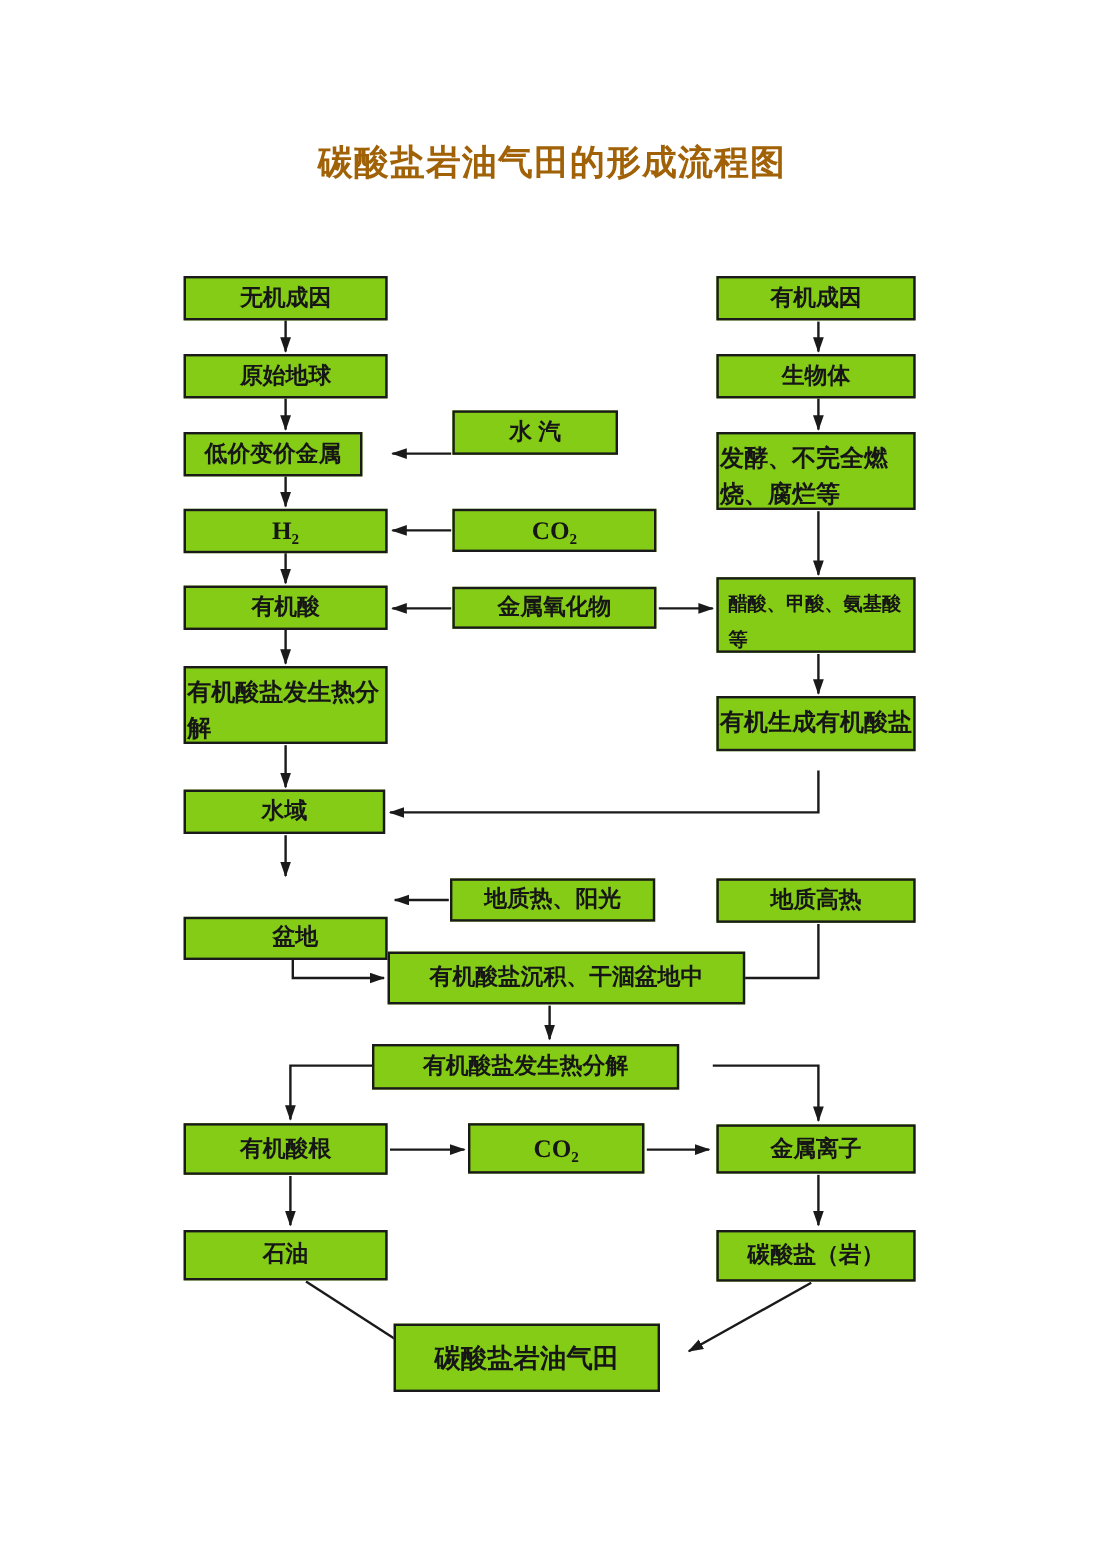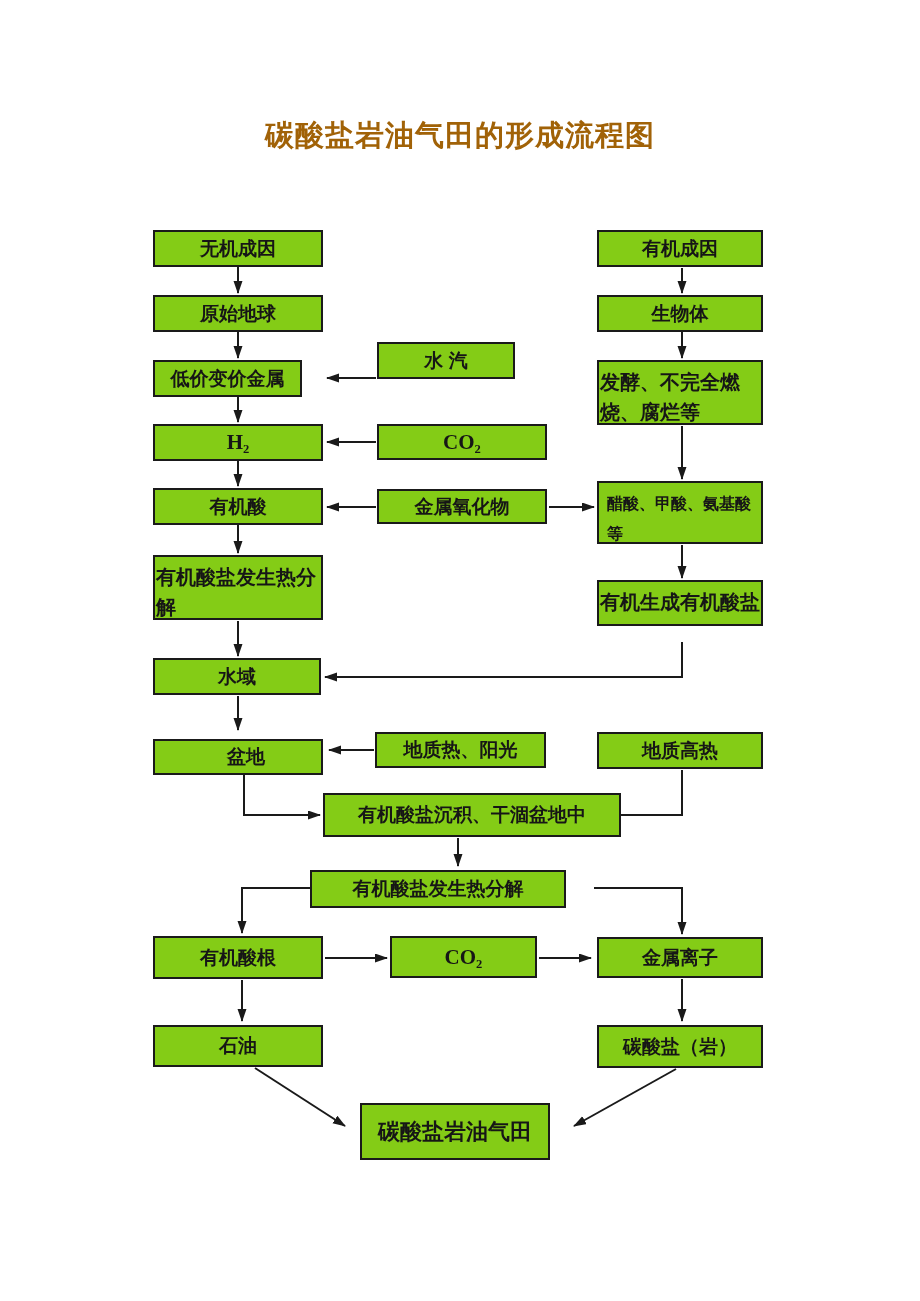--- a/index.html
+++ b/index.html
@@ -23,42 +23,42 @@
   }
   .serif{font-family:"Liberation Serif",serif;font-size:21px;}
   
   .b-inorg   {left:153px;top:230px;width:170px;height:37px;}
   .b-earth   {left:153px;top:295px;width:170px;height:37px;}
   .b-metal   {left:153px;top:360px;width:149px;height:37px;}
   .b-h2      {left:153px;top:424px;width:170px;height:37px;}
   .b-oacid   {left:153px;top:488px;width:170px;height:37px;}
   .b-isalt   {left:153px;top:555px;width:170px;height:65px;}
   .b-water   {left:153px;top:658px;width:168px;height:37px;}
-  .b-basin   {left:153px;top:739px;width:170px;height:36px;padding-left:16px;}
+  .b-basin   {left:153px;top:764px;width:170px;height:36px;padding-left:16px;}
   .b-radical {left:153px;top:936px;width:170px;height:43px;}
   .b-oil     {left:153px;top:1025px;width:170px;height:42px;}
   
   .b-steam   {left:377px;top:342px;width:138px;height:37px;}
   .b-co2a    {left:377px;top:424px;width:170px;height:36px;}
   .b-oxide   {left:377px;top:489px;width:170px;height:35px;}
   .b-geosun  {left:375px;top:732px;width:171px;height:36px;}
   .b-co2b    {left:390px;top:936px;width:147px;height:42px;}
   
   .b-org     {left:597px;top:230px;width:166px;height:37px;}
   .b-bio     {left:597px;top:295px;width:166px;height:37px;}
   .b-ferm    {left:597px;top:360px;width:166px;height:65px;}
   .b-acids   {left:597px;top:481px;width:166px;height:63px;padding:6px 8px;font-size:16px;line-height:1.85;}
   .b-osalt   {left:597px;top:580px;width:166px;height:46px;}
   .b-geohigh {left:597px;top:732px;width:166px;height:37px;}
   .b-ion     {left:597px;top:937px;width:166px;height:41px;}
   .b-carb    {left:597px;top:1025px;width:166px;height:43px;}
   
   .b-deposit {left:323px;top:793px;width:298px;height:44px;}
   .b-decomp  {left:310px;top:870px;width:256px;height:38px;}
-  .b-field   {left:360px;top:1103px;width:190px;height:57px;font-size:22px;}
+  .b-field   {left:328px;top:1103px;width:222px;height:57px;font-size:22px;}
 </style>
 </head>
 <body>
 
 <div class="page">
 
   <div class="title">碳酸盐岩油气田的形成流程图</div>
 
   <svg class="arrows" width="920" height="1301" viewBox="0 0 920 1301" fill="none" stroke="#1a1a1a" stroke-width="2">
     <defs>

